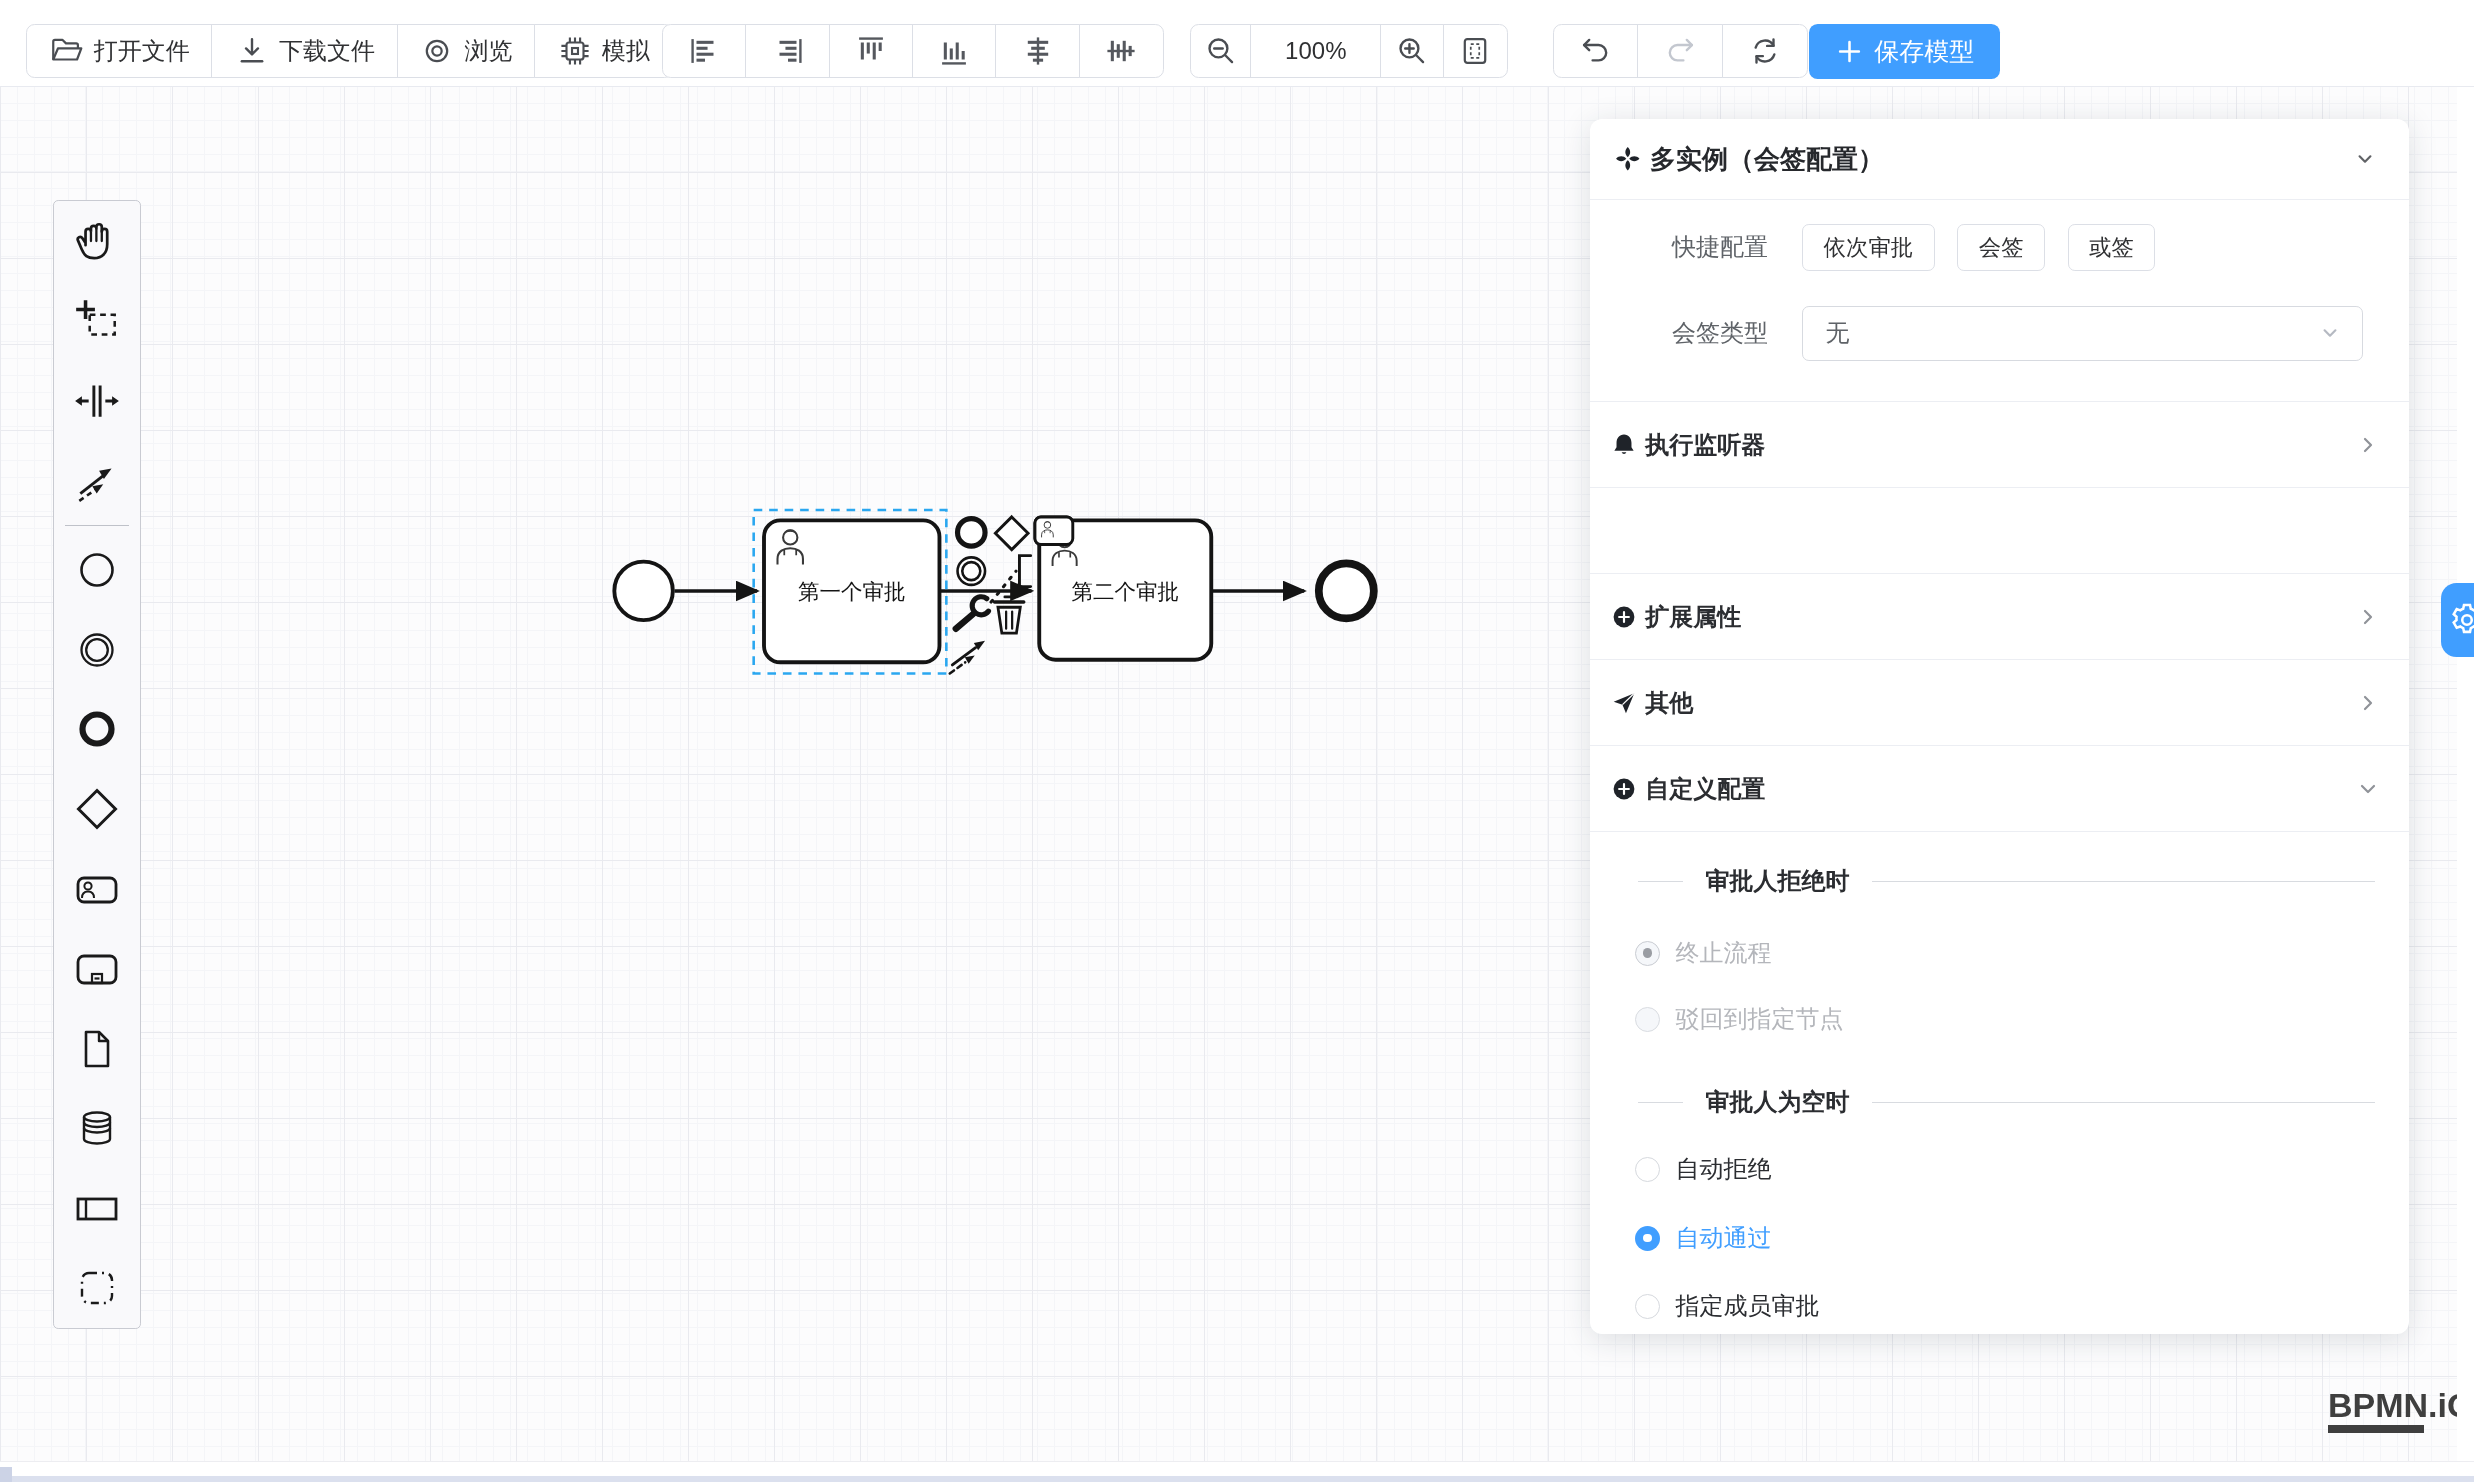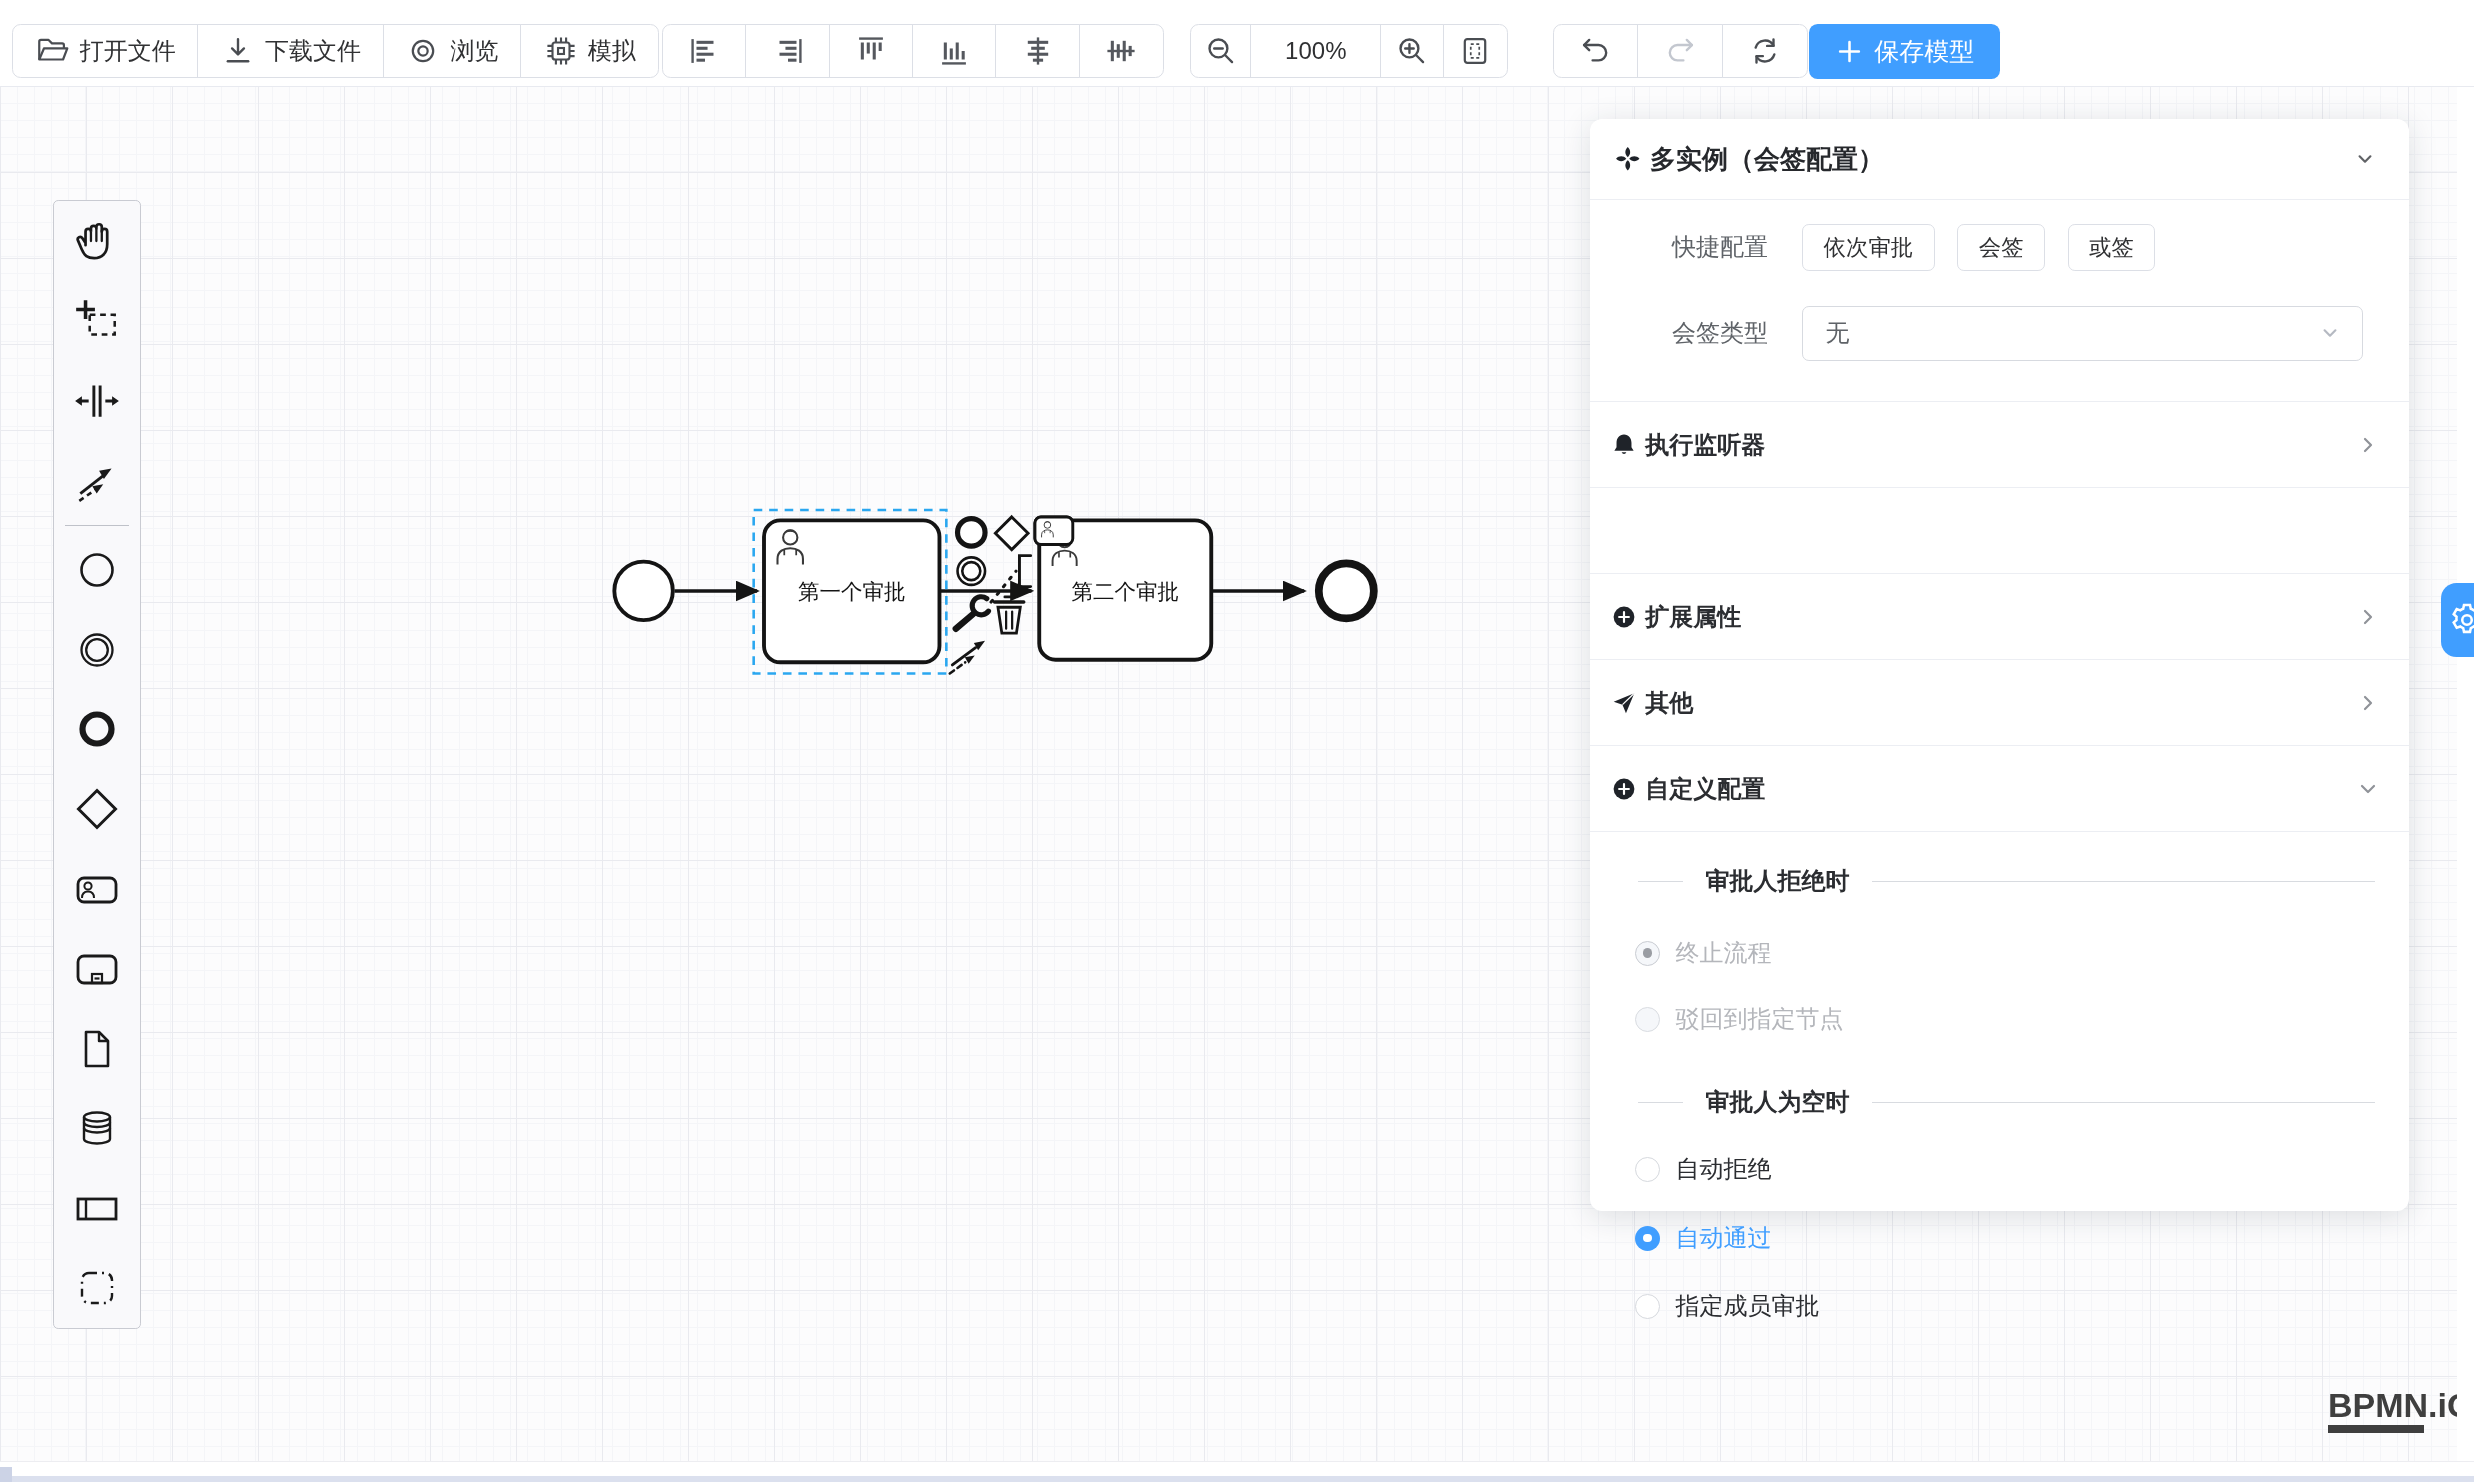--- a/index.html
+++ b/index.html
@@ -35,21 +35,21 @@
   
   #right-strip{left:2457px;top:86px;width:18px;height:1396px;background:#fff;z-index:15;}
   #bottom-strip{left:0;top:1461px;width:2475px;height:21.5px;background:#fff;border-top:0.9px solid #ededf1;z-index:15;}
   #bottom-line{left:12px;top:1476px;width:2463px;height:6px;background:#dbe0ee;z-index:16;}
   #bottom-corner{left:0;top:1467px;width:12px;height:14.6px;background:#ccd3e6;z-index:16;}
   
   #gear-tab{left:2441px;top:583px;width:52px;height:74px;background:#409eff;
     border-radius:15.5px 0 0 15.5px;z-index:30;display:flex;align-items:center;padding-left:6.9px;
     box-sizing:border-box;cursor:pointer;}
   
-  #panel{left:1590px;top:119px;width:819px;height:1092px;background:#fff;border-radius:12px;
+  #panel{left:1590px;top:119px;width:819px;height:1215px;background:#fff;border-radius:12px;
     box-shadow:0 5.2px 31px rgba(30,40,60,.14);z-index:30;box-sizing:border-box;}
   #panel-header{position:absolute;left:0;top:0;width:100%;height:81px;display:flex;align-items:center;
     padding:0 31px 0 24px;box-sizing:border-box;border-bottom:1.7px solid #eceef3;}
   #panel-title{font-size:26px;font-weight:600;color:#26282c;margin-left:8.6px;flex:1;}
   .form-row{position:absolute;left:0;width:100%;height:60px;display:flex;align-items:center;box-sizing:border-box;}
   .form-label{width:178px;text-align:right;font-size:24px;color:#5f6368;flex:none;}
   .chip-btn{height:45px;border:1.7px solid #dcdfe6;border-radius:6.9px;background:#fff;display:flex;
     align-items:center;padding:0 20.6px;font-size:22.4px;color:#303133;margin-left:22.4px;cursor:pointer;}
   .chip-btn:first-of-type{margin-left:34px;}
   #sign-select{margin-left:34px;width:561px;height:55px;border:1.7px solid #d7dae0;border-radius:6.9px;
@@ -165,21 +165,21 @@
     <use href="#sym-person" x="1209" y="604" width="17" height="22"></use>
   </g>
 
   <g>
     <circle cx="1565" cy="687" r="32" fill="#fff" stroke="#141414" stroke-width="9"></circle>
   </g>
 </svg>
 
 <div id="toolbar" class="abs">
 
-  <div class="tb-group" style="left:12px;">
+  <div class="tb-group" style="left:26px;">
     <div class="tb-btn">
       <span>
         <svg width="34" height="34" viewBox="0 0 40 40" fill="none" stroke="#4a4d52" stroke-width="2.6" stroke-linejoin="round">
           <path d="M5 30 V9 a2 2 0 0 1 2-2 h9 l4 4 h12 a2 2 0 0 1 2 2 v4"></path>
           <path d="M5 30 l5.5-13 H38 l-5 13 z"></path>
         </svg>
         </span>
       <span>打开文件</span>
     </div>
     <div class="tb-btn">

